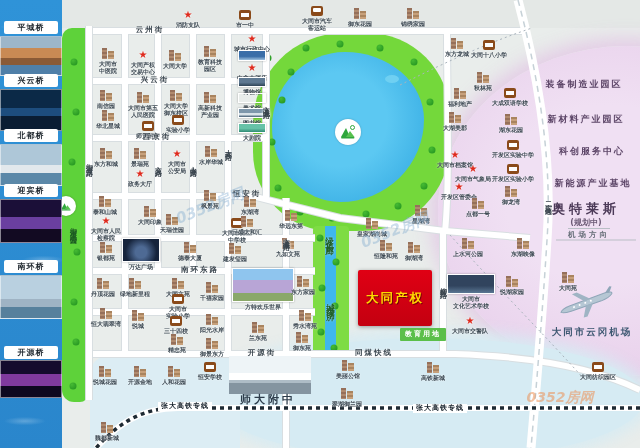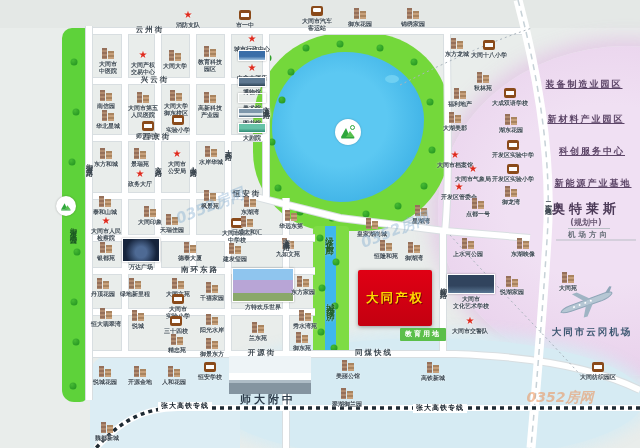--- a/index.html
+++ b/index.html
@@ -79,21 +79,21 @@
   .p-wanda{background:radial-gradient(circle at 50% 60%,#4e6a94 0 25%,#16243c 70%),#16243c;}
   .p-castle{background:linear-gradient(180deg,#8fc5ee 0 35%,#b8a5d6 35% 75%,#8aa86a 75%);}
   .p-school{background:linear-gradient(180deg,#31445e 0 60%,#5a7693);}
   .p-train{background:linear-gradient(180deg,#eef4f7 0 45%,#ffffff 45% 62%,#aebcc6 62% 72%,#8494a0 72%);border:none;box-shadow:none;}
   .rl{font:700 7.5px/8px "DejaVu Sans","Liberation Sans",sans-serif;color:#39444d;letter-spacing:2px;
     text-shadow:0 0 3px #fff;}
   .rlv{writing-mode:vertical-rl;font:700 7px/8px "DejaVu Sans","Liberation Sans",sans-serif;color:#39444d;
     letter-spacing:2px;text-shadow:0 0 3px #fff;transform:translate(-50%,0);}
   .rwl{font:700 7px/9px "DejaVu Sans","Liberation Sans",sans-serif;color:#15202a;background:#fff;
     padding:0 3px;letter-spacing:1px;}
-  .z{font:700 9px/10px "DejaVu Sans","Liberation Sans",sans-serif;color:#5d4668;letter-spacing:2px;white-space:nowrap;text-decoration:underline;}
+  .z{font:700 9px/10px "DejaVu Sans","Liberation Sans",sans-serif;color:#5d4668;letter-spacing:2px;white-space:nowrap;}
   .zb{font:700 13px/14px "DejaVu Sans","Liberation Sans",sans-serif;color:#4c3a58;letter-spacing:4px;white-space:nowrap;}
   .z2{font:600 8px/9px "DejaVu Sans","Liberation Sans",sans-serif;color:#6b5a75;}
   .dir{font:600 7.5px/9px "DejaVu Sans","Liberation Sans",sans-serif;color:#68707a;letter-spacing:3px;
     border-top:1px solid #b9bec5;padding-top:1px;white-space:nowrap;}
   .airport{font:700 9.5px/11px "DejaVu Sans","Liberation Sans",sans-serif;color:#3b5670;letter-spacing:2px;white-space:nowrap;}
   .station{font:700 11px/12px "DejaVu Sans","Liberation Sans",sans-serif;color:#2e3d4c;letter-spacing:3px;white-space:nowrap;}
   .parkname{font:700 11.5px/13px "DejaVu Sans","Liberation Sans",sans-serif;color:#113345;letter-spacing:3px;white-space:nowrap;}
   .vgreen{writing-mode:vertical-rl;font:700 7px/8px "DejaVu Sans","Liberation Sans",sans-serif;color:#1c5a23;
     letter-spacing:2px;transform:translate(-50%,0);}
   .vg2{writing-mode:vertical-rl;font:700 8.5px/10px "DejaVu Sans","Liberation Sans",sans-serif;color:#1f6029;
@@ -225,20 +225,34 @@
     <path d="M518 0 C542 90 552 170 547 240 C542 320 536 390 531 448" stroke="#c6d1d7" stroke-width="1.5" stroke-dasharray="6 5" fill="none"></path>
     <path d="M400 85 C450 60 490 42 532 28" stroke="#aab4bd" stroke-width="1" stroke-dasharray="2 3" fill="none"></path>
     <path d="M450 235 C490 280 540 330 585 380" stroke="#aab4bd" stroke-width="1" stroke-dasharray="2 3" fill="none"></path>
     <path d="M556 240 H636" stroke="#b9bec5" stroke-width="1" fill="none"></path>
     <g>
       <path d="M640 408 H178 C140 408 118 424 96 448" stroke="#ffffff" stroke-width="6" fill="none"></path>
       <path d="M640 408 H178 C140 408 118 424 96 448" stroke="#1e2a33" stroke-width="3.5" stroke-dasharray="4 4" fill="none"></path>
     </g>
   </svg>
 
+  <div class="strip" id="strip">
+      <div class="bar" style="top: 21px;">平城桥</div>
+      <div class="photo g1" style="top: 36px; height: 40px;"></div>
+      <div class="bar" style="top: 74px;">兴云桥</div>
+      <div class="photo g2" style="top: 89px; height: 42px;"></div>
+      <div class="bar" style="top: 129px;">北都桥</div>
+      <div class="photo g3" style="top: 144px; height: 42px;"></div>
+      <div class="bar" style="top: 184px;">迎宾桥</div>
+      <div class="photo g4" style="top: 199px; height: 44px;"></div>
+      <div class="bar" style="top: 260px;">南环桥</div>
+      <div class="photo g5" style="top: 275px; height: 44px;"></div>
+      <div class="bar" style="top: 346px;">开源桥</div>
+      <div class="photo g6" style="top: 360px; height: 38px;"></div>
+    </div>
 
   <div class="layer" id="markers">
       <div class="mk" style="left: 188px; top: 10px;">
         <span class="i-s">★</span>
         <div class="mlabel">消防支队</div>
       </div>
       <div class="mk" style="left: 245px; top: 10px;">
         <span class="i-sc"></span>
         <div class="mlabel">市一中</div>
       </div>

